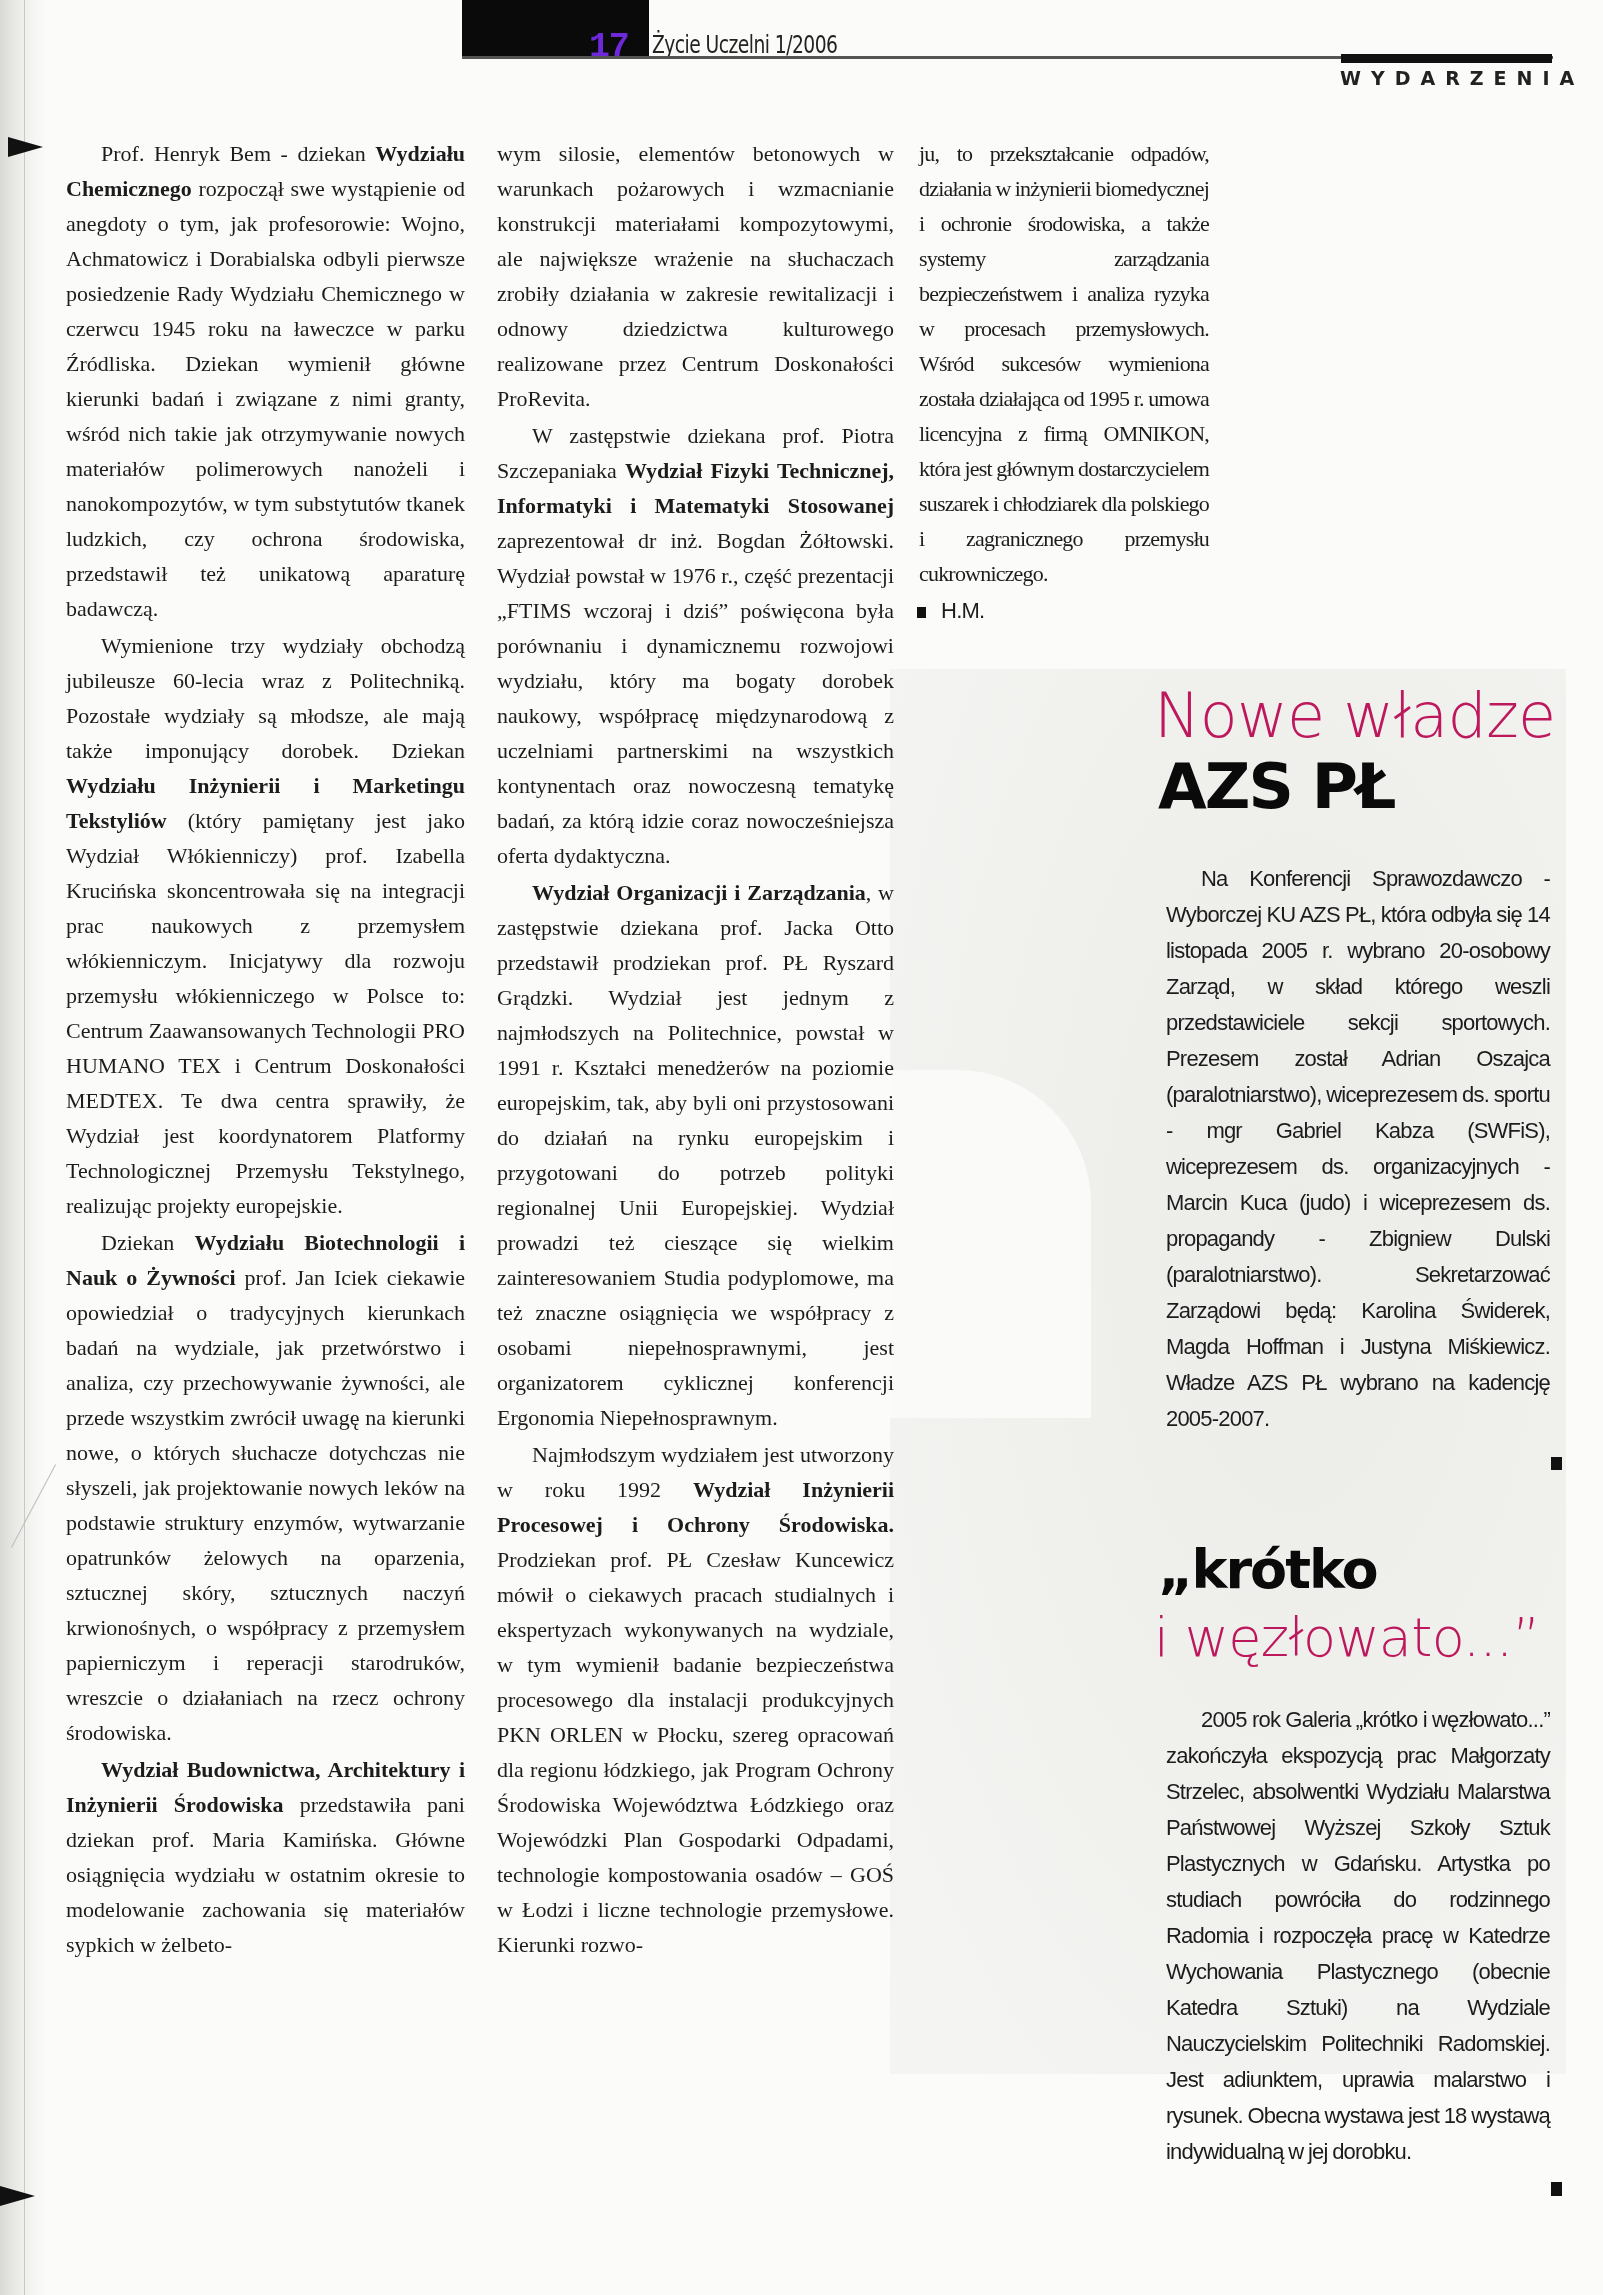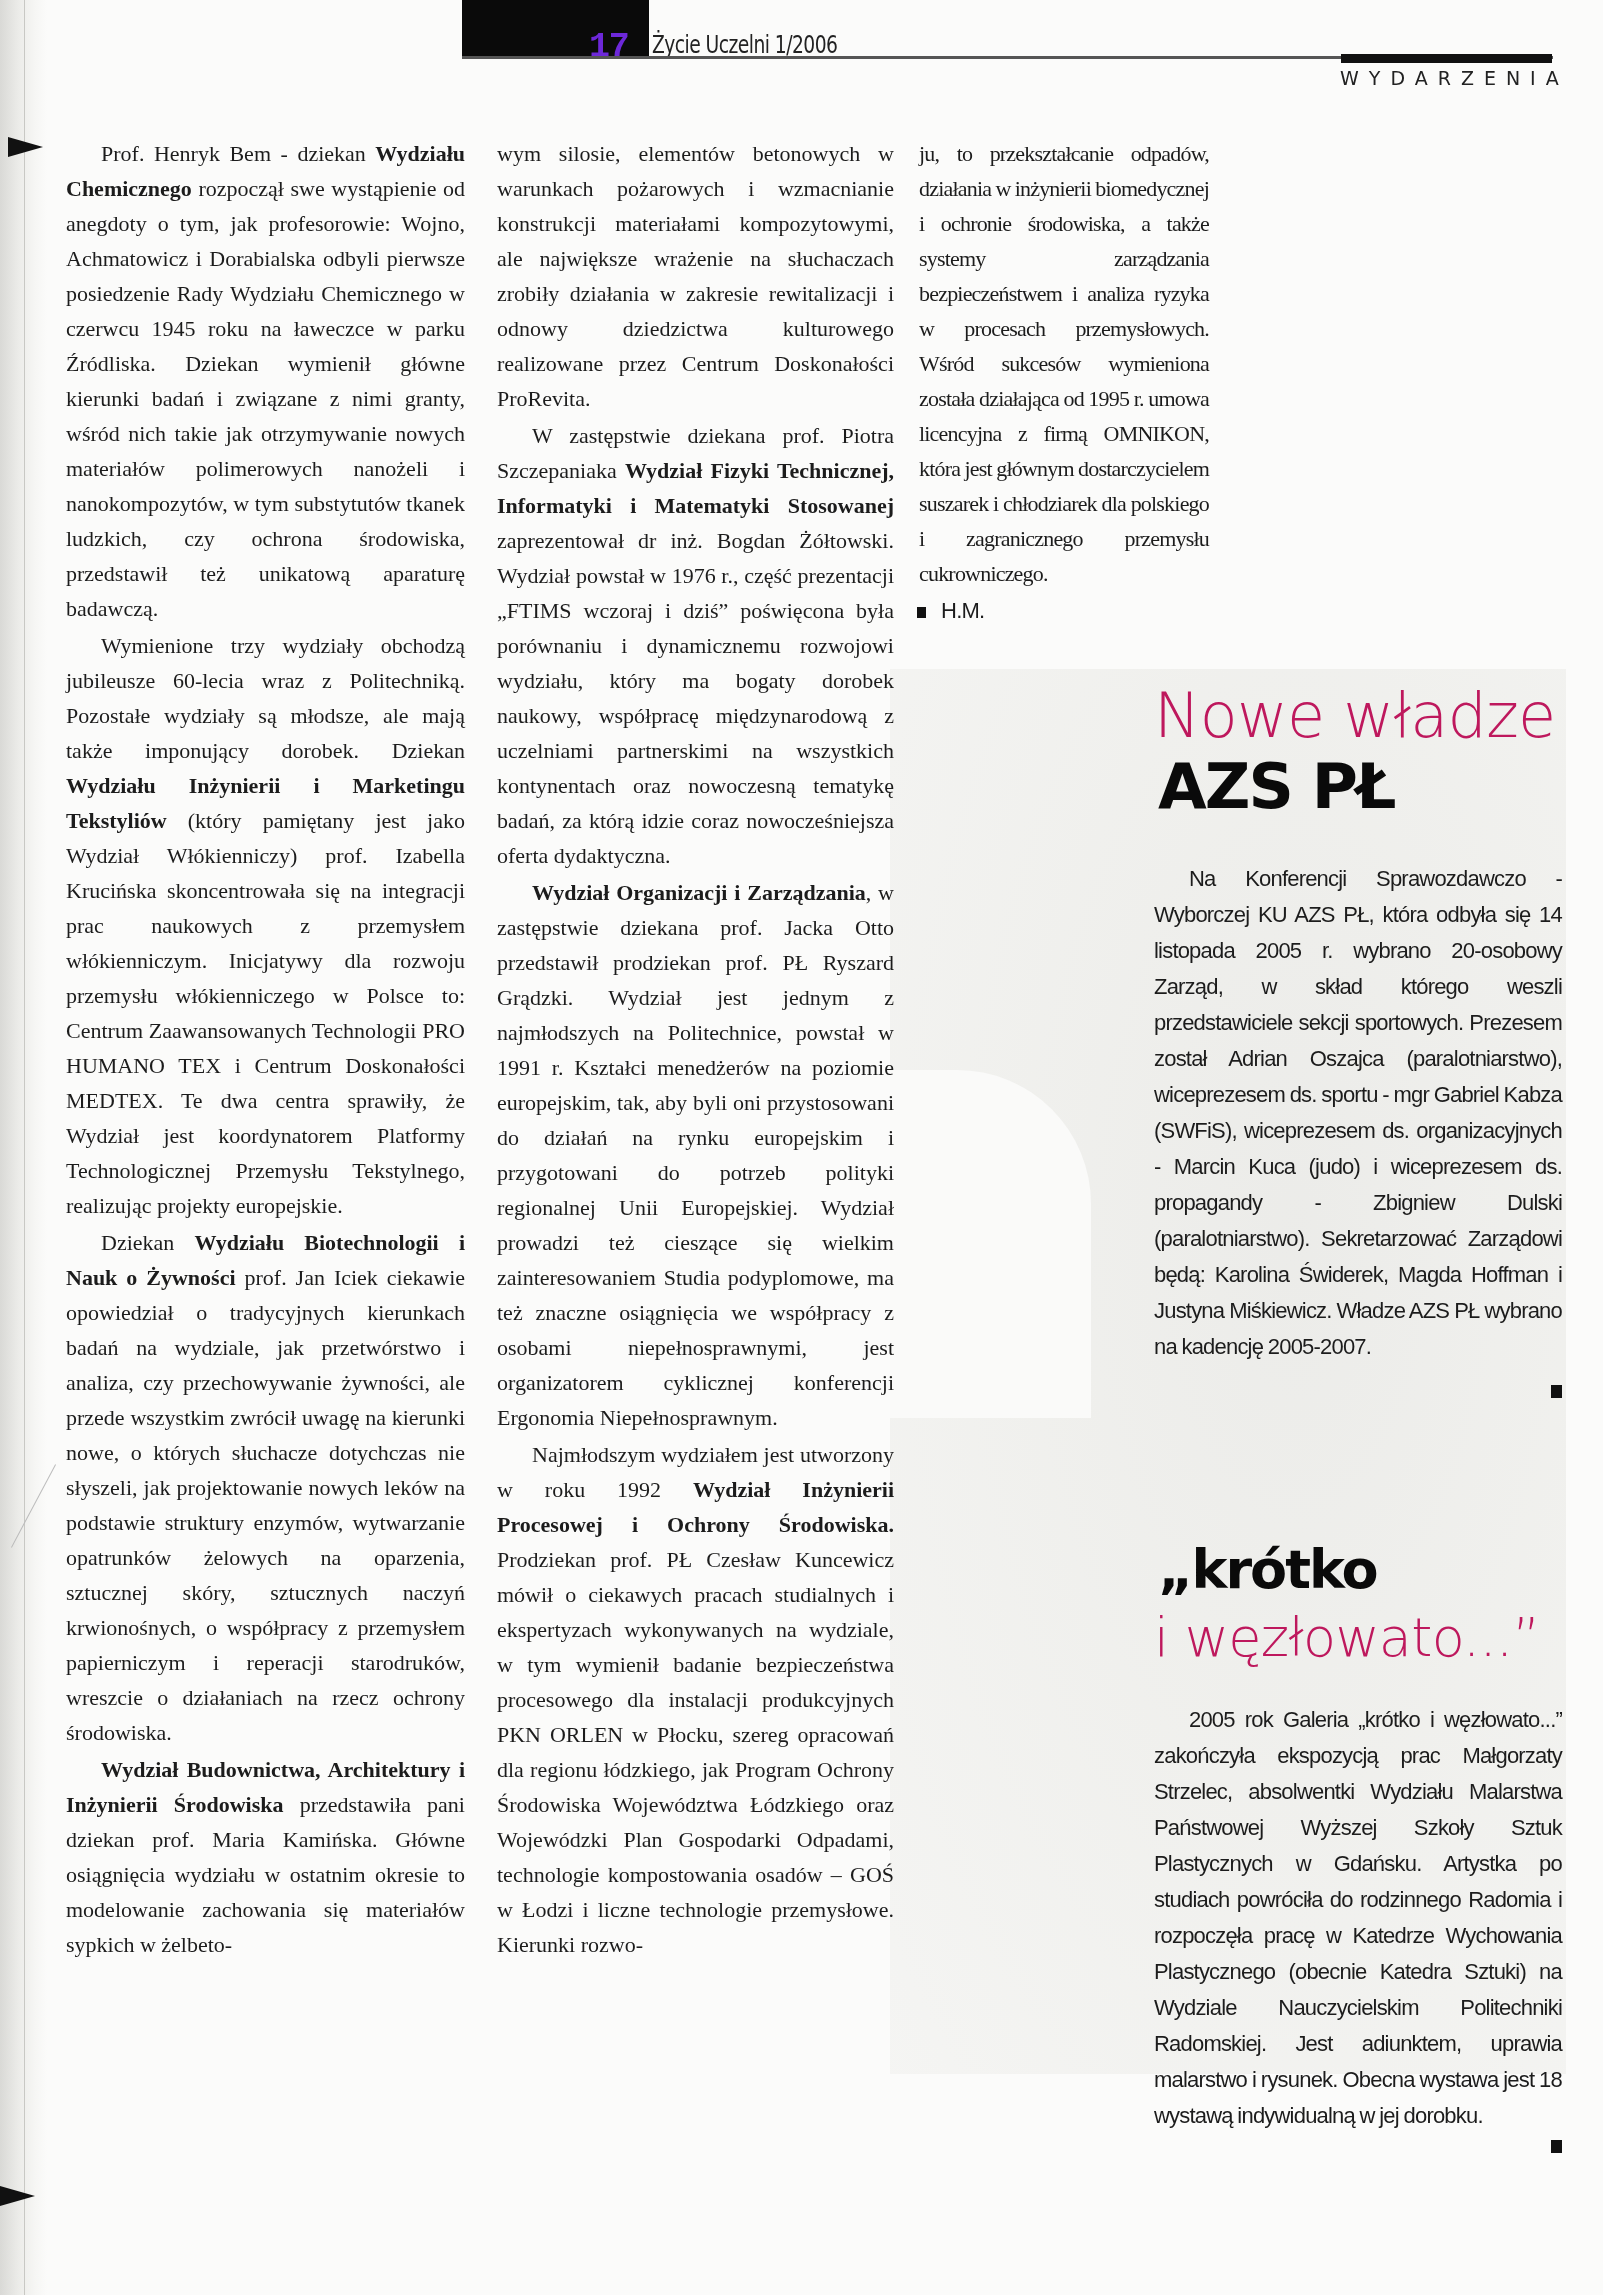--- a/index.html
+++ b/index.html
@@ -24,21 +24,21 @@
     font-family:Liberation Mono, monospace; letter-spacing:-1.3px;
   }
   .mag-title {
     position:absolute; left:652px; top:31px; font-size:24px; color:#222;
     font-family:"DejaVu Sans", sans-serif; letter-spacing:-0.7px; transform:scaleX(0.78); transform-origin:left;
   }
   .header-rule { position:absolute; left:462px; top:56px; width:1091px; height:2.7px; background:#555; }
   .section-bar { position:absolute; left:1341px; top:54px; width:211px; height:8.7px; background:#111; }
   .section-label {
     position:absolute; left:1340px; top:67px; font-size:19px; letter-spacing:10px; color:#222;
-    font-family:"DejaVu Sans", sans-serif; font-weight:400;
+    font-family:"DejaVu Sans", sans-serif; font-weight:700;
   }
   
   .arrow { position:absolute; width:0; height:0; border-top:10.7px solid transparent; border-bottom:10.7px solid transparent; border-left:35px solid #111; }
   
   .shade {
     position:absolute; left:890px; top:669px; width:676px; height:1405px;
     background: radial-gradient(ellipse at 60% 40%, #eaeae7 0%, #efefec 50%, #f4f4f2 100%);
     opacity:0.9;
   }
   .shade-hole {
@@ -64,21 +64,21 @@
     position:absolute; left:1154px; width:408px; font-size:22px; line-height:36px; text-align:justify;
   }
   .art-title-light {
     font-family:"DejaVu Sans", sans-serif; font-weight:200; font-size:62px; line-height:67px; color:#be185d;
     letter-spacing:-0.7px; margin:0;
   }
   .art-title-bold {
     font-family:"DejaVu Sans", sans-serif; font-weight:bold; font-size:63px; line-height:67px; color:#0a0a0a;
     margin:4px; letter-spacing:-2px;
   }
-  .art p { margin:0; }
+  .art p { margin:12px; }
   .art p.indent { text-indent:35px; }
   .end-square { display:block; width:10.7px; height:13.4px; background:#111; margin-left:auto; margin-top:20px; }
   .scribble { position:absolute; left:33px; top:1459px; width:1.3px; height:94px; background:#bbb; transform:rotate(28deg); }
 </style>
 </head>
 <body>
 
 <div class="binding"></div>
 <div class="binding-line"></div>
 <div class="scribble"></div>

